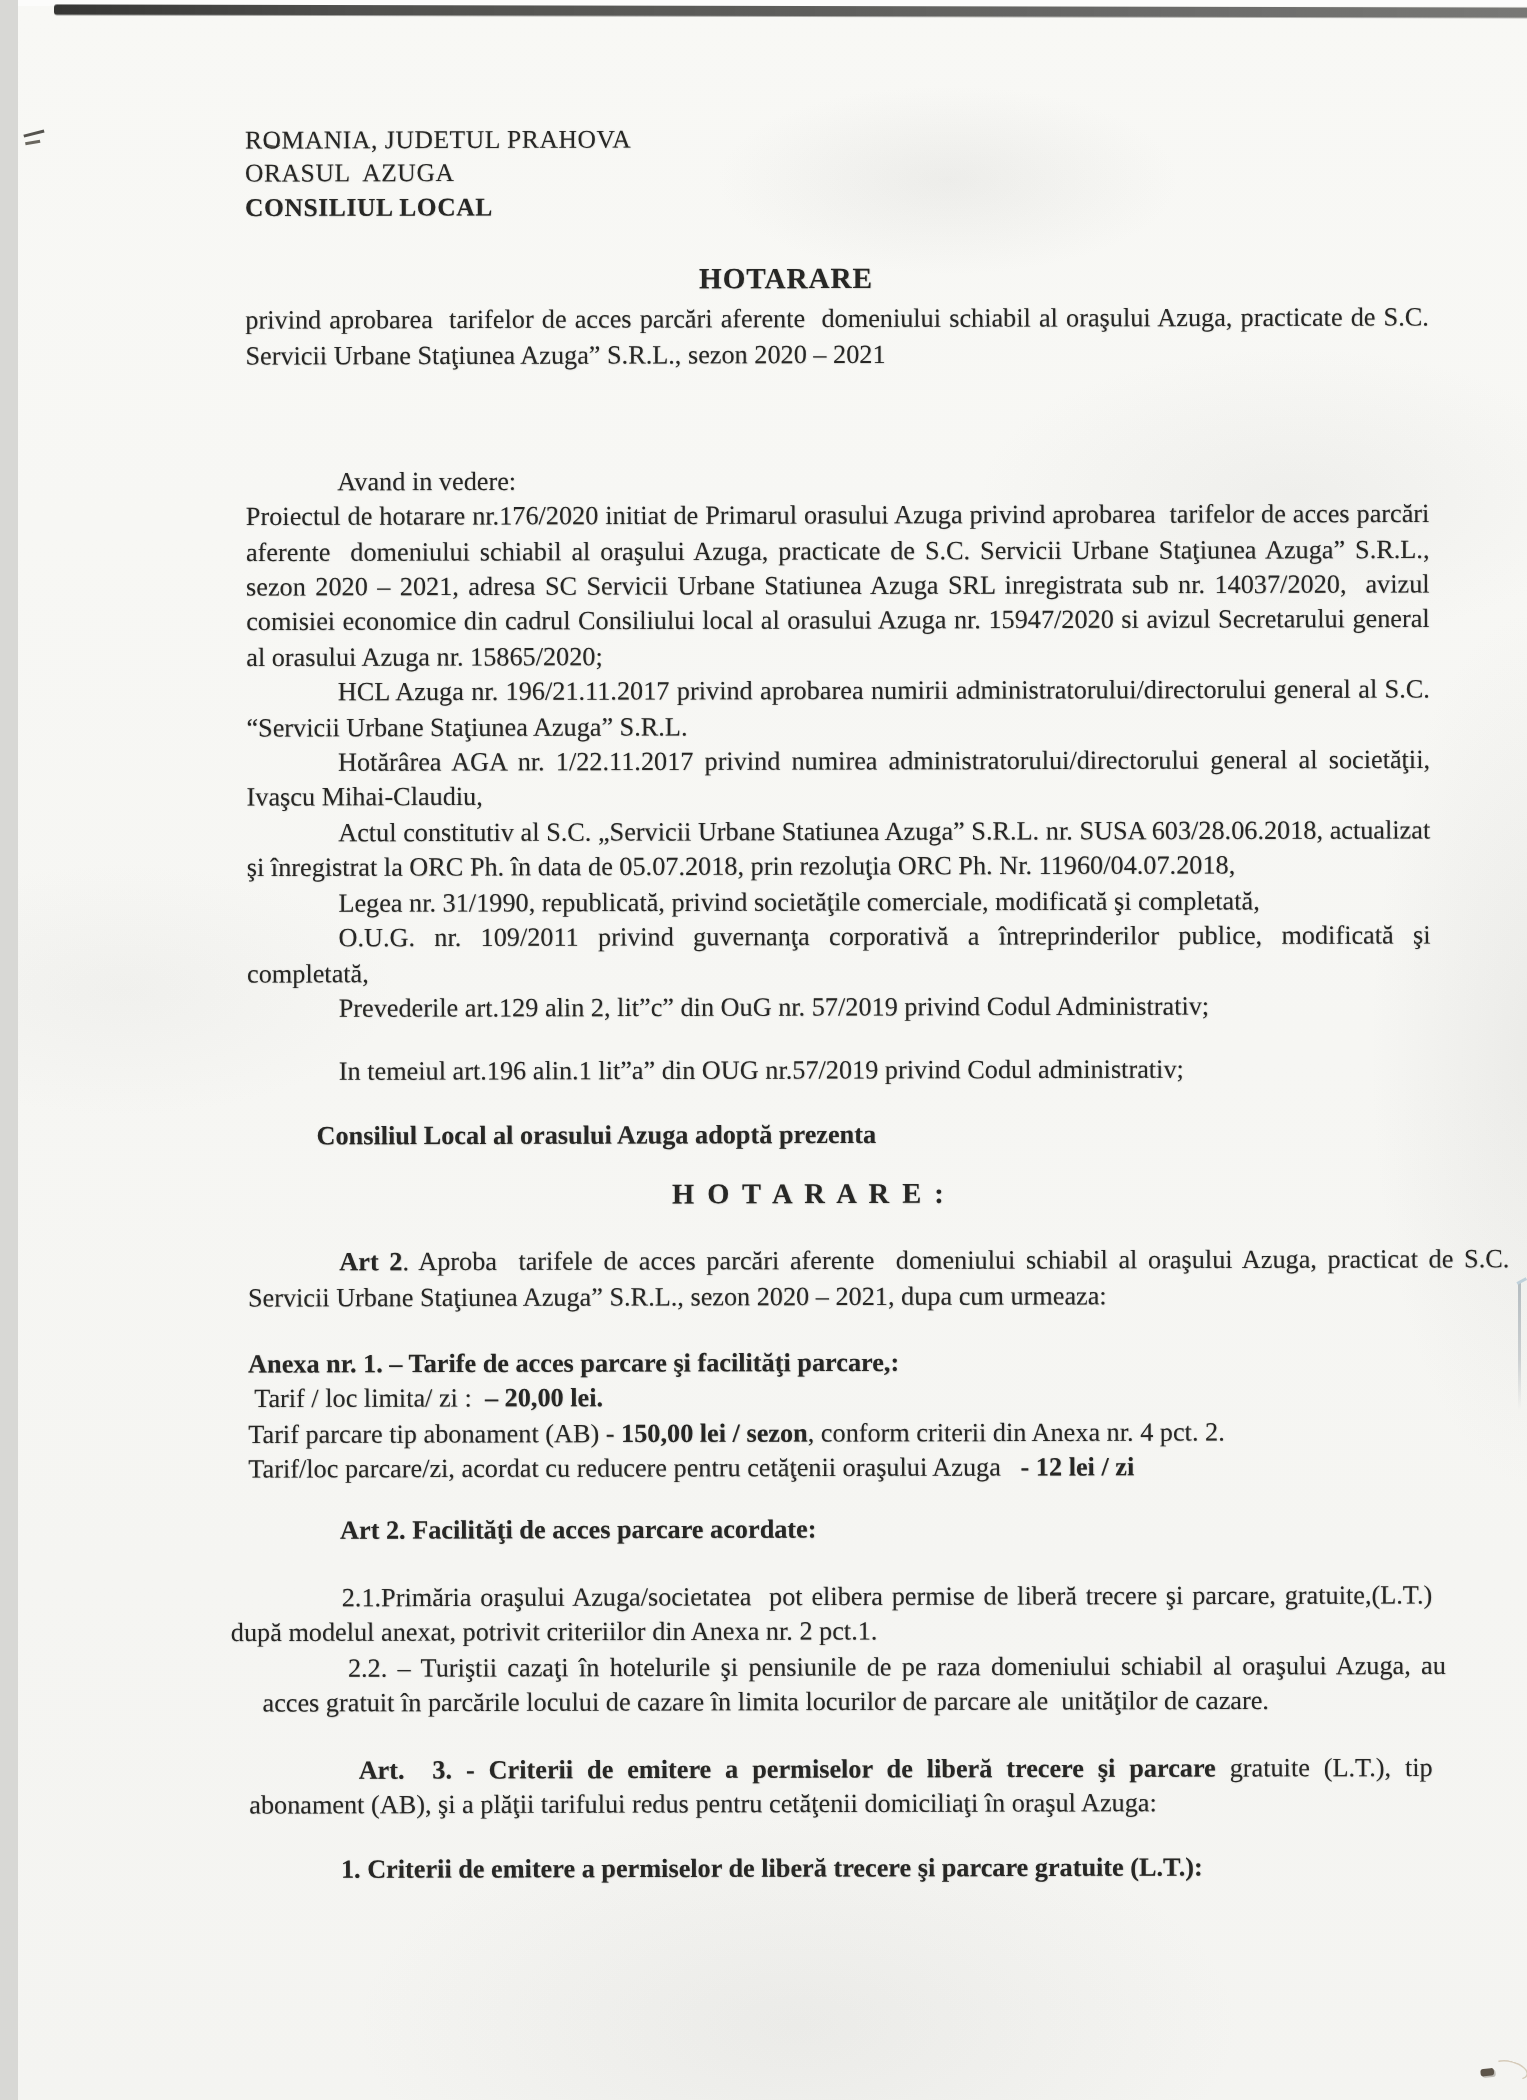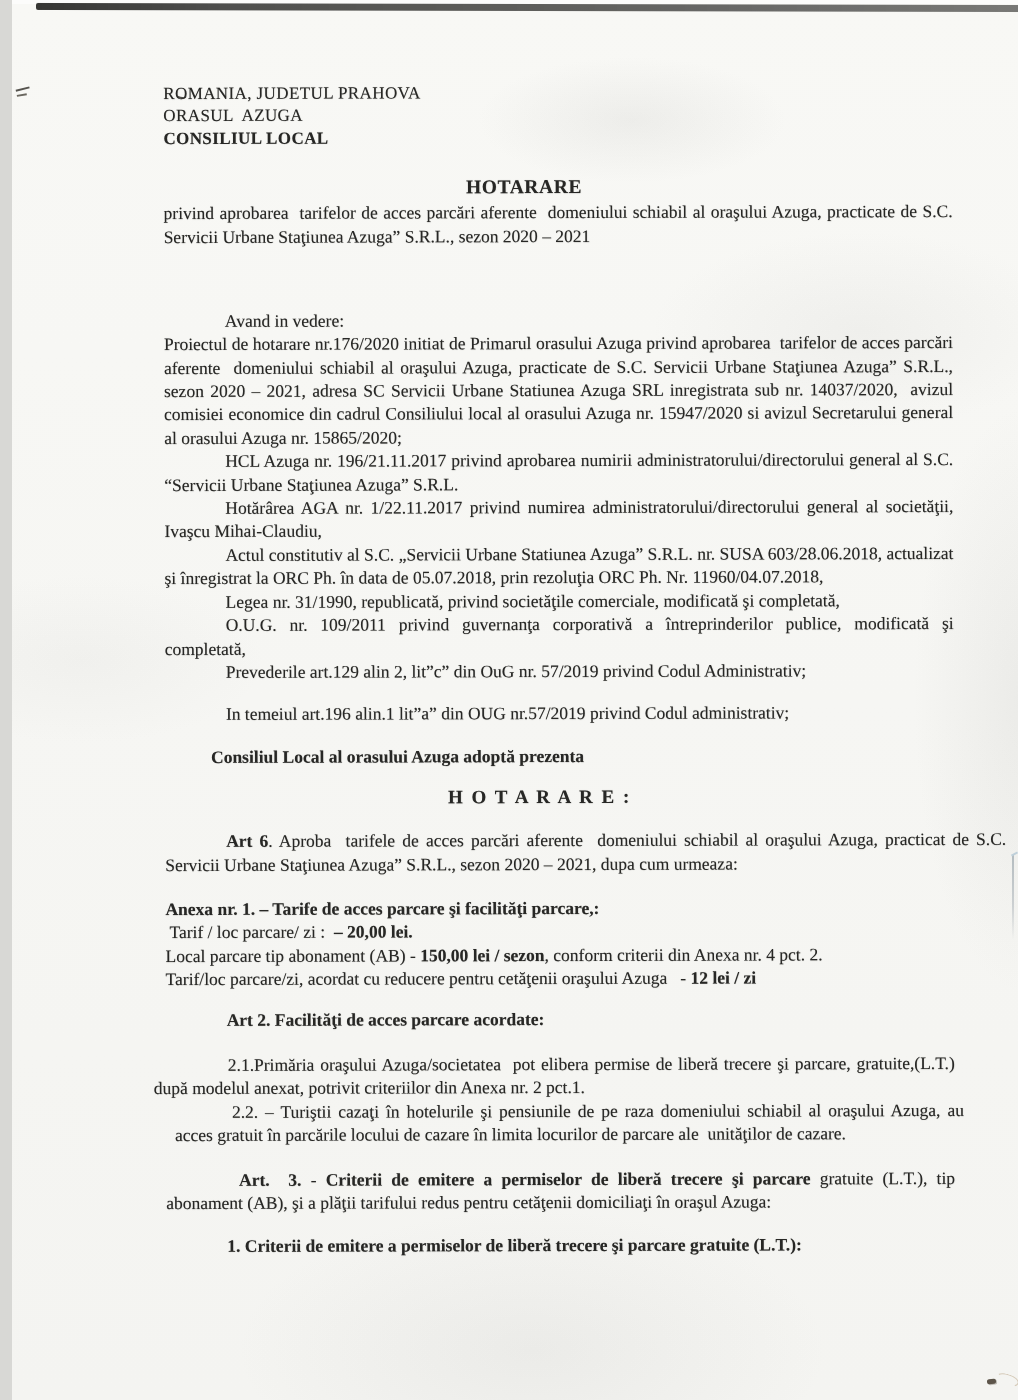--- a/index.html
+++ b/index.html
@@ -114,25 +114,25 @@
     <p class="para just ind">Hotărârea AGA nr. 1/22.11.2017 privind numirea administratorului/directorului general al societăţii, Ivaşcu Mihai-Claudiu,</p>
     <p class="para just ind">Actul constitutiv al S.C. „Servicii Urbane Statiunea Azuga” S.R.L. nr. SUSA 603/28.06.2018, actualizat şi înregistrat la ORC Ph. în data de 05.07.2018, prin rezoluţia ORC Ph. Nr. 11960/04.07.2018,</p>
     <p class="para just ind">Legea nr. 31/1990, republicată, privind societăţile comerciale, modificată şi completată,</p>
     <p class="para just ind">O.U.G. nr. 109/2011 privind guvernanţa corporativă a întreprinderilor publice, modificată şi completată,</p>
     <p class="para just ind">Prevederile art.129 alin 2, lit”c” din OuG nr. 57/2019 privind Codul Administrativ;</p>
     <p class="para just ind mt-temeiul">In temeiul art.196 alin.1 lit”a” din OUG nr.57/2019 privind Codul administrativ;</p>
 
     <p class="para bold ind-sm mt-enact">Consiliul Local al orasului Azuga adoptă prezenta</p>
     <div class="decision-heading">H O T A R A R E :</div>
 
-    <p class="para just ind art1 mt-art1"><span class="bold">Art 6</span><span>. Aproba  tarifele de acces parcări aferente  domeniului schiabil al oraşului Azuga, practicat de S.C. Servicii Urbane Staţiunea Azuga” S.R.L., sezon 2020 – 2021, dupa cum urmeaza:</span></p>
+    <p class="para just ind art1 mt-art1"><span class="bold">Art 2</span><span>. Aproba  tarifele de acces parcări aferente  domeniului schiabil al oraşului Azuga, practicat de S.C. Servicii Urbane Staţiunea Azuga” S.R.L., sezon 2020 – 2021, dupa cum urmeaza:</span></p>
 
     <p class="para bold mt-anexa">Anexa nr. 1. – Tarife de acces parcare şi facilităţi parcare,:</p>
-    <p class="para tarif-first"><span>Tarif / loc parcare/ zi :  </span><span class="bold">– 20,00 lei.</span></p>
-    <p class="para"><span>Local parcare tip abonament (AB) - </span><span class="bold">150,00 lei / sezon</span><span>, conform criterii din Anexa nr. 4 pct. 2.</span></p>
+    <p class="para tarif-first"><span>Tarif / loc limita/ zi :  </span><span class="bold">– 20,00 lei.</span></p>
+    <p class="para"><span>Tarif parcare tip abonament (AB) - </span><span class="bold">150,00 lei / sezon</span><span>, conform criterii din Anexa nr. 4 pct. 2.</span></p>
     <p class="para"><span>Tarif/loc parcare/zi, acordat cu reducere pentru cetăţenii oraşului Azuga   </span><span class="bold">- 12 lei / zi</span></p>
 
     <p class="para bold ind mt-art2">Art 2. Facilităţi de acces parcare acordate:</p>
     <p class="para just p21 mt-p21">2.1.Primăria oraşului Azuga/societatea  pot elibera permise de liberă trecere şi parcare, gratuite,(L.T.) după modelul anexat, potrivit criteriilor din Anexa nr. 2 pct.1.</p>
     <p class="para just p22">2.2. – Turiştii cazaţi în hotelurile şi pensiunile de pe raza domeniului schiabil al oraşului Azuga, au acces gratuit în parcările locului de cazare în limita locurilor de parcare ale  unităţilor de cazare.</p>
 
     <p class="para just art3 mt-art3"><span class="bold">Art.  3. - Criterii de emitere a permiselor de liberă trecere şi parcare </span><span>gratuite (L.T.), tip abonament (AB), şi a plăţii tarifului redus pentru cetăţenii domiciliaţi în oraşul Azuga:</span></p>
 
     <p class="para bold ind mt-crit">1. Criterii de emitere a permiselor de liberă trecere şi parcare gratuite (L.T.):</p>
 

